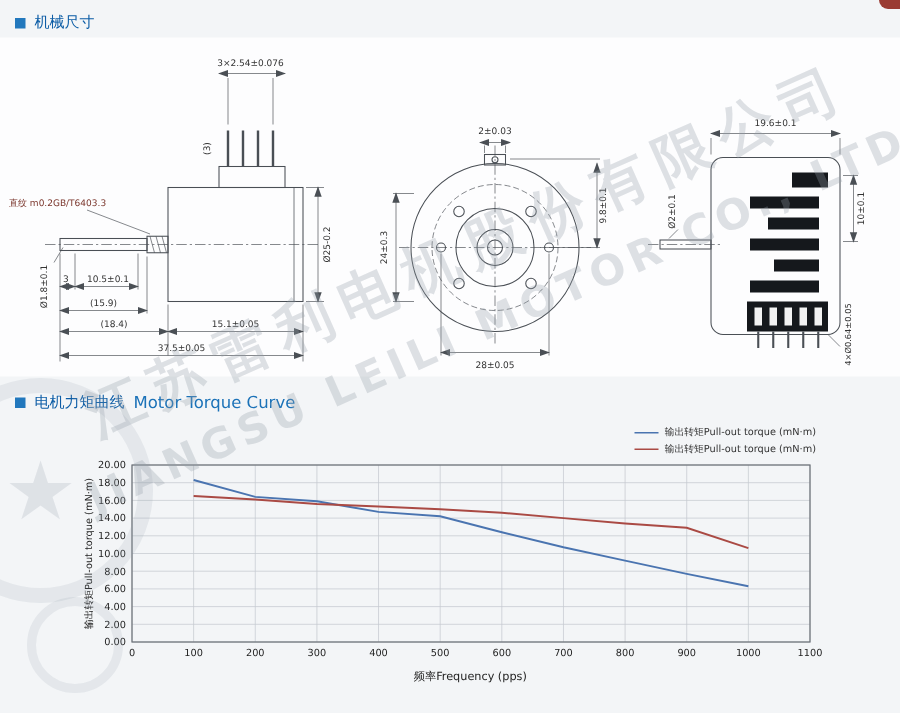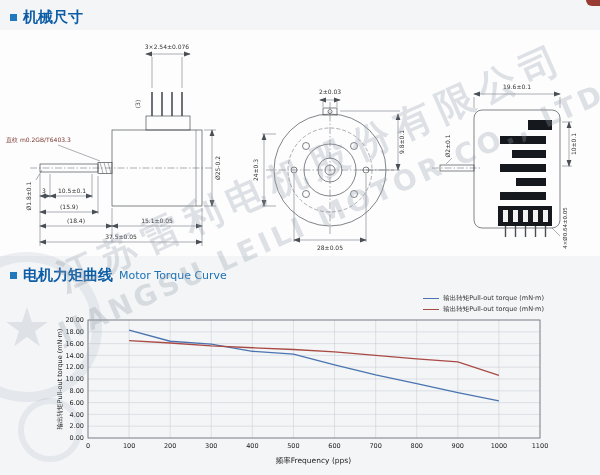--- a/index.html
+++ b/index.html
@@ -5,21 +5,21 @@
   * { margin:0; padding:0; box-sizing:border-box; }
   html,body { width:600px; height:475px; }
   body {
     background:#f3f5f7;
     font-family:"DejaVu Sans","Liberation Sans",sans-serif;
     position:relative;
     overflow:hidden;
   }
   .section-header{ display:flex; align-items:center; gap:6px; padding:8px 0 3px 10px; position:relative; z-index:2;}
   .bullet{ width:7px; height:7px; background:#2278bd; flex:0 0 auto;}
-  .hzh{ font-size:15px; font-weight:bold; color:#0d5da6;}
+  .hzh{ font-size:10px; font-weight:normal; color:#0d5da6;}
   .hen{ font-size:11px; color:#1b72b8;}
   .draw-strip{ position:relative; width:600px; height:226px; background:#fdfdfe; z-index:1;}
   svg text{ font-family:"DejaVu Sans","Liberation Sans",sans-serif; }
   .chart-wrap{ position:relative; width:600px; height:178px; margin-top:2px; z-index:1;}
   .legend{ position:absolute; top:4px; right:56px; display:flex; flex-direction:column; gap:2px; z-index:3;}
   .legend-row{ display:flex; align-items:center; gap:4px; justify-content:flex-end;}
   .legend-line{ width:16px; height:0; border-top:1.5px solid #444;}
   .legend-text{ font-size:6.5px; color:#333;}
   .ylabel{ position:absolute; left:60px; top:89px; transform:translate(-50%,-50%) rotate(-90deg); font-size:6.5px; color:#222; white-space:nowrap;}
   .xlabel{ width:600px; text-align:center; padding-left:27px; font-size:7.5px; color:#222; margin-top:-2px;}

